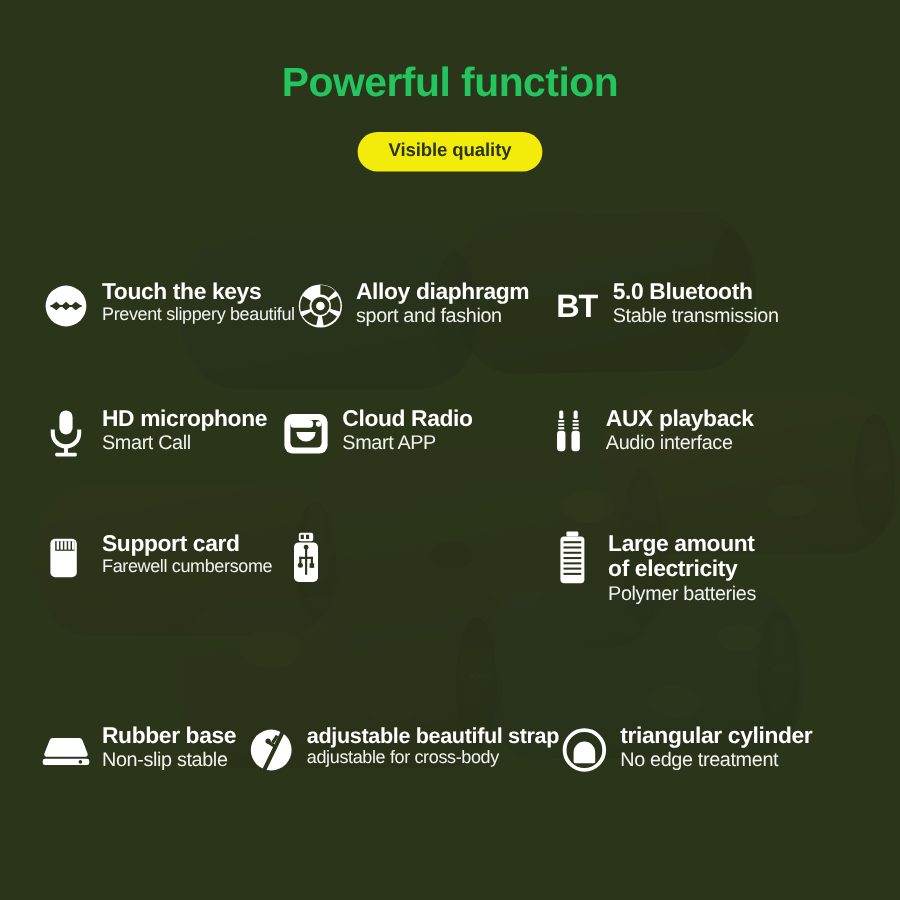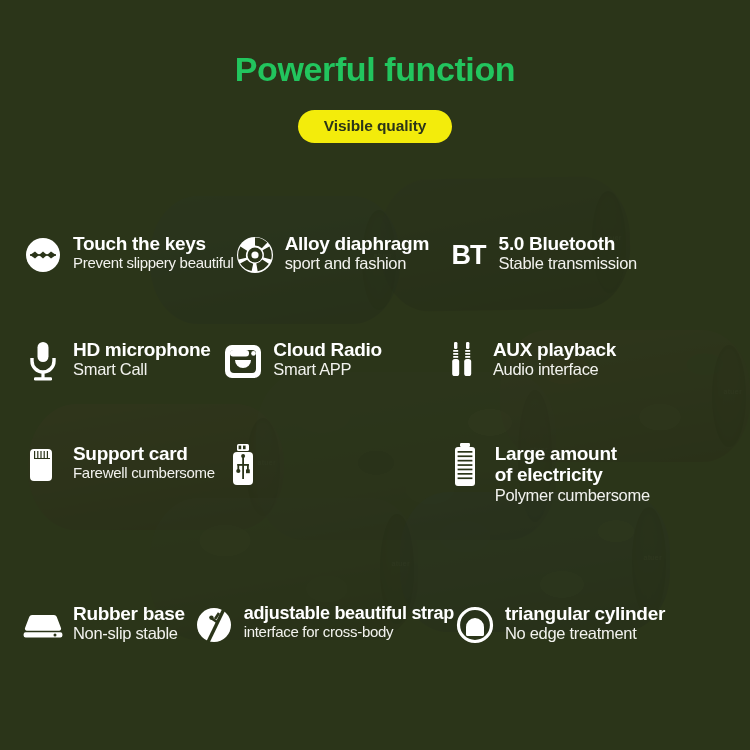--- a/index.html
+++ b/index.html
@@ -135,21 +135,21 @@
     font-size: 15.5px;
     font-weight: bold;
     padding: 7px 26px 8px 26px;
     border-radius: 20px;
     letter-spacing: -0.1px;
   }
 
   
   .features {
     position: absolute;
-    left: 4px;
+    left: 16px;
     top: 232px;
     width: 661px;
     z-index: 6;
   }
   .frow {
     display: flex;
     align-items: flex-start;
     height: 100px;
   }
   .cell {
@@ -406,21 +406,21 @@
               <rect x="6.6" y="22.2" width="14.8" height="1.7"></rect>
               <rect x="6.6" y="26.6" width="14.8" height="1.7"></rect>
               <rect x="6.6" y="31" width="14.8" height="1.7"></rect>
               <rect x="6.6" y="35.4" width="14.8" height="1.7"></rect>
             </g>
           </svg>
         </span>
         <span class="txt">
           <div class="t1">Large amount</div>
           <div class="t1">of electricity</div>
-          <div class="t2">Polymer cumbersome</div>
+          <div class="t2">Polymer batteries</div>
         </span>
       </div>
     </div>
 
     <div class="frow r4">
       <div class="cell c1">
         <span class="ico">
           <svg width="42" height="34" viewBox="0 0 42 34">
             <path d="M10 7 h22 a3 3 0 0 1 2.7 1.8 l4.2 11 a2 2 0 0 1 -1.8 2.9 h-32.2 a2 2 0 0 1 -1.8 -2.9 l4.2 -11 a3 3 0 0 1 2.7 -1.8 z" fill="#ffffff"></path>
             <path d="M3.6 24.2 h34.8 a2 2 0 0 1 2 2 v1.4 a2 2 0 0 1 -2 2 h-34.8 a2 2 0 0 1 -2 -2 v-1.4 a2 2 0 0 1 2 -2 z" fill="#ffffff"></path>
@@ -438,21 +438,21 @@
           <svg width="40" height="40" viewBox="0 0 40 40">
             <circle cx="20" cy="20" r="17" fill="#ffffff"></circle>
             <path d="M30 4 L14 37" stroke="#2b3519" stroke-width="3.4" fill="none"></path>
             <path d="M25 8 L21 14" stroke="#2b3519" stroke-width="2.6" fill="none"></path>
             <path d="M17 13 L23 17" stroke="#2b3519" stroke-width="2.6" fill="none"></path>
             <circle cx="17.4" cy="12.6" r="2.2" fill="#2b3519"></circle>
           </svg>
         </span>
         <span class="txt">
           <div class="t1 small">adjustable beautiful strap</div>
-          <div class="t2 small">interface for cross-body</div>
+          <div class="t2 small">adjustable for cross-body</div>
         </span>
       </div>
 
       <div class="cell c3">
         <span class="ico">
           <svg width="40" height="40" viewBox="0 0 40 40">
             <circle cx="20" cy="20" r="16.5" fill="none" stroke="#ffffff" stroke-width="3.2"></circle>
             <path d="M11 22 a9 9 0 0 1 18 0 v7.5 a1.6 1.6 0 0 1 -1.6 1.6 h-14.8 a1.6 1.6 0 0 1 -1.6 -1.6 z" fill="#ffffff"></path>
           </svg>
         </span>

